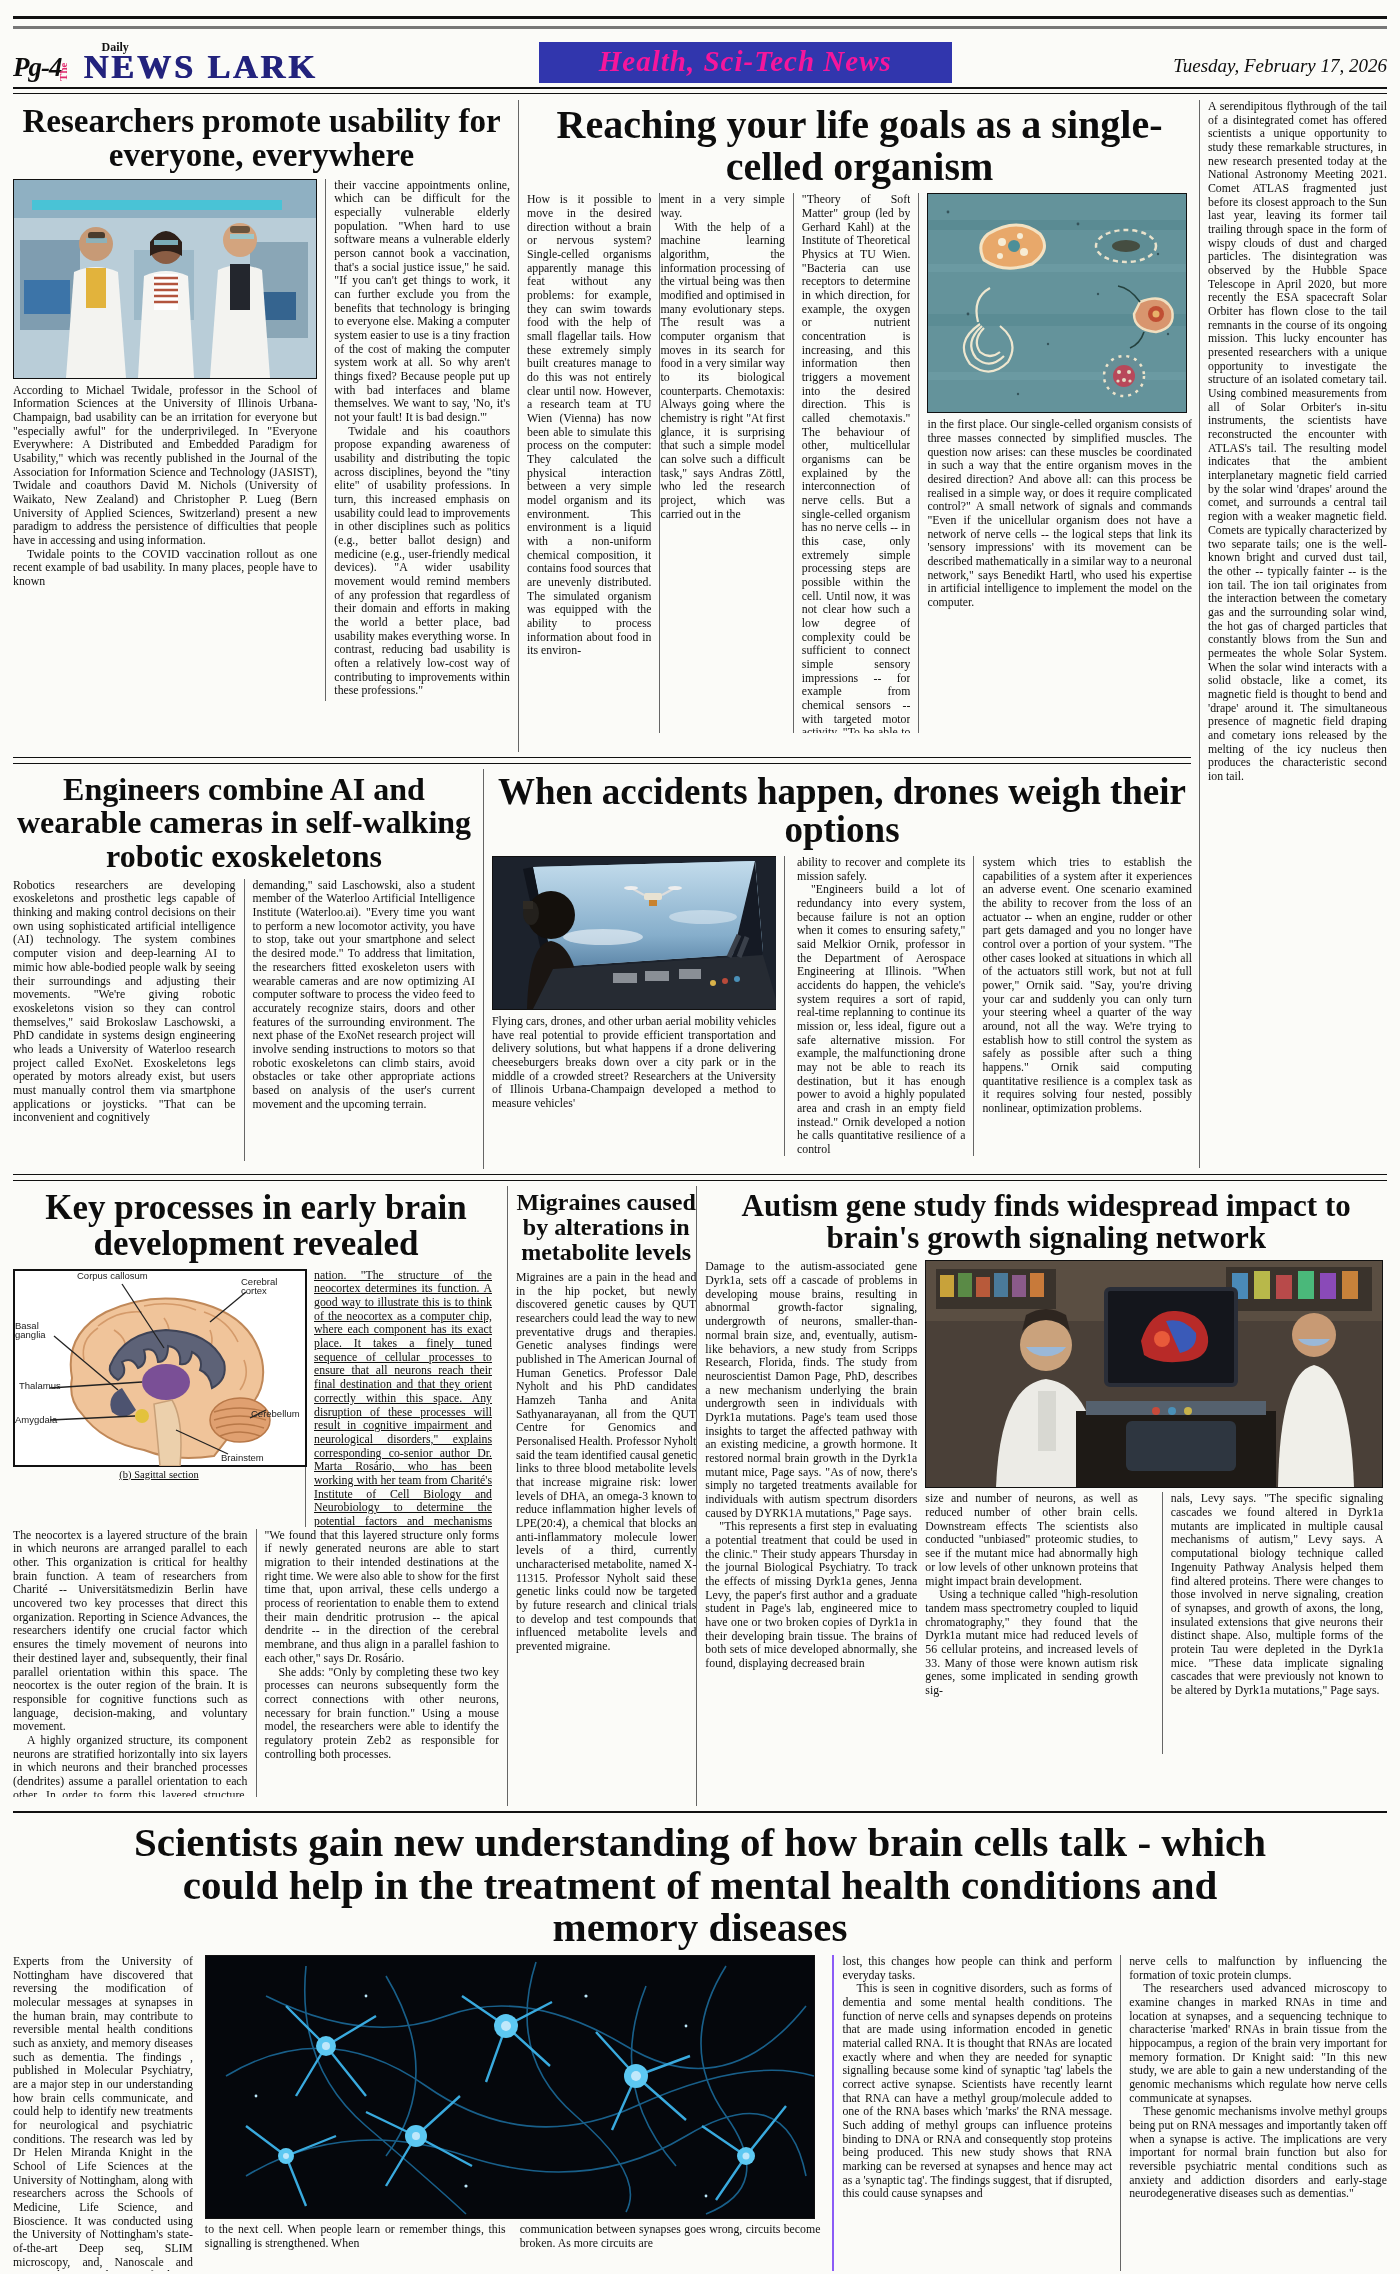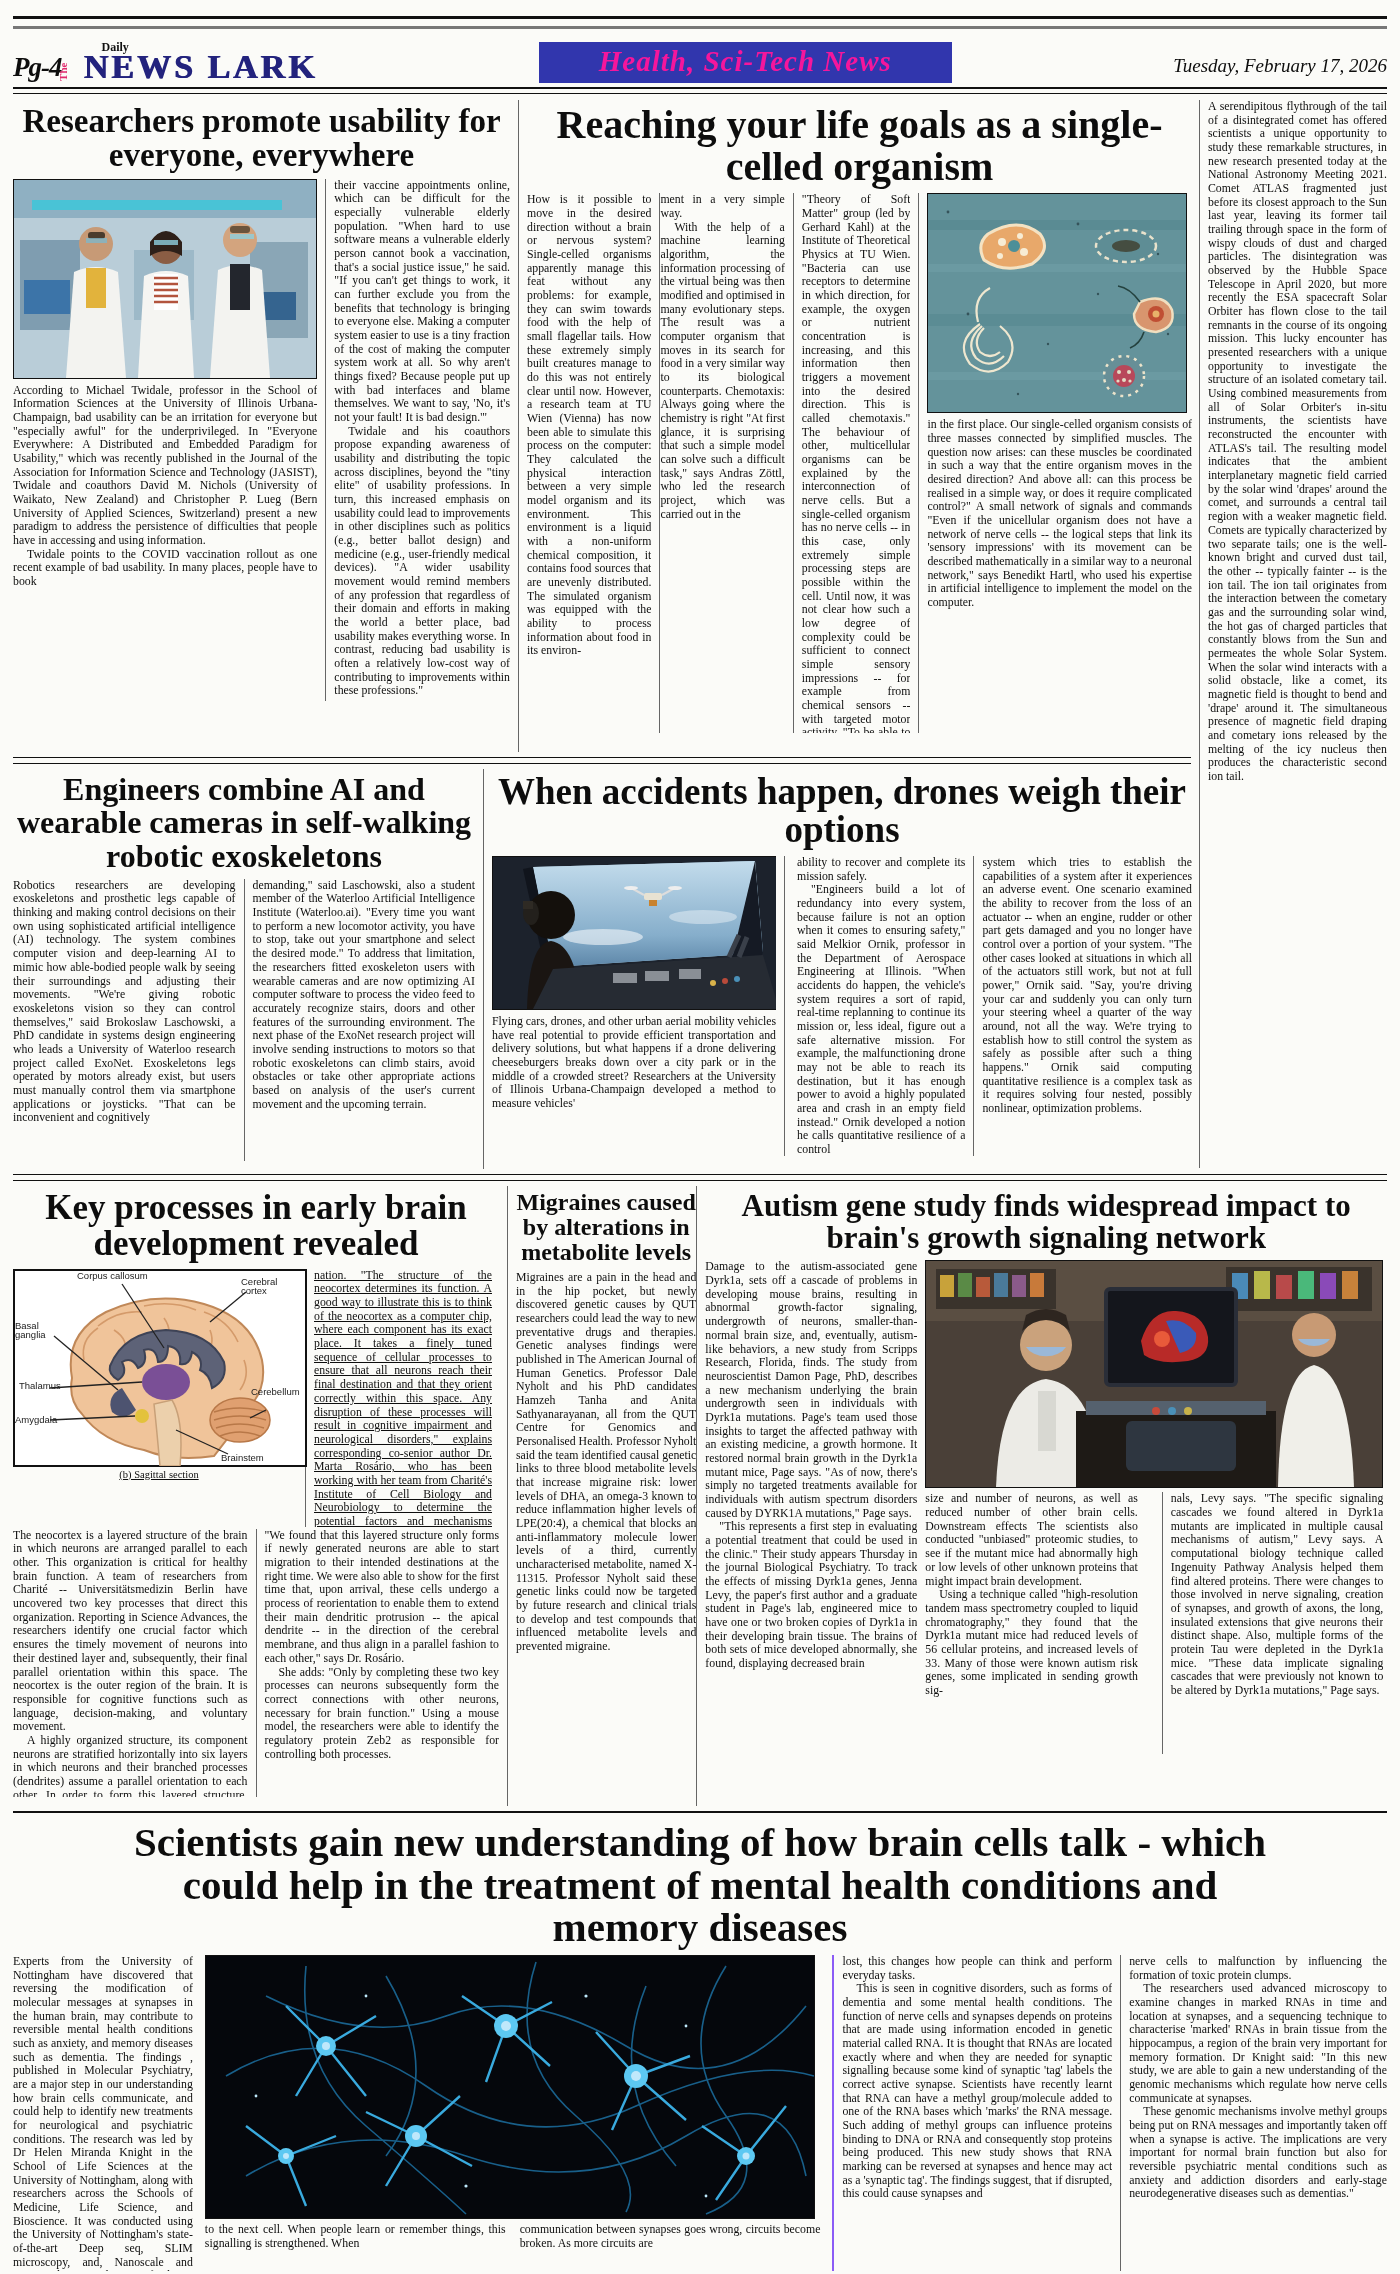--- a/index.html
+++ b/index.html
@@ -144,21 +144,21 @@
                 <path d="M140 94 h24 v36 h-24 Z" fill="#fff"></path>
                 <path d="M140 98 h24 M140 104 h24 M140 110 h24 M140 116 h24 M140 122 h24" stroke="#b2543d" stroke-width="2.4"></path>
 
                 <circle cx="226" cy="60" r="17" fill="#d3a47e"></circle>
                 <rect x="216" y="46" width="20" height="7" rx="3" fill="#6b543c"></rect>
                 <rect x="216" y="54" width="24" height="5" fill="#8fd0de" opacity="0.8"></rect>
                 <path d="M196 198 L204 90 Q226 80 248 90 L256 198 Z" fill="#f3f3f0"></path>
                 <rect x="216" y="84" width="20" height="46" fill="#23262d"></rect>
               </svg>
               <p>According to Michael Twidale, professor in the School of Information Sciences at the University of Illinois Urbana-Champaign, bad usability can be an irritation for everyone but "especially awful" for the underprivileged. In "Everyone Everywhere: A Distributed and Embedded Paradigm for Usability," which was recently published in the Journal of the Association for Information Science and Technology (JASIST), Twidale and coauthors David M. Nichols (University of Waikato, New Zealand) and Christopher P. Lueg (Bern University of Applied Sciences, Switzerland) present a new paradigm to address the persistence of difficulties that people have in accessing and using information.</p>
-              <p class="ind">Twidale points to the COVID vaccination rollout as one recent example of bad usability. In many places, people have to book</p>
+              <p class="ind">Twidale points to the COVID vaccination rollout as one recent example of bad usability. In many places, people have to known</p>
             </div>
             <div class="usab-c2 body-txt clip">
               <p>their vaccine appointments online, which can be difficult for the especially vulnerable elderly population. "When hard to use software means a vulnerable elderly person cannot book a vaccination, that's a social justice issue," he said. "If you can't get things to work, it can further exclude you from the benefits that technology is bringing to everyone else. Making a computer system easier to use is a tiny fraction of the cost of making the computer system work at all. So why aren't things fixed? Because people put up with bad interfaces and blame themselves. We want to say, 'No, it's not your fault! It is bad design.'"</p>
               <p class="ind">Twidale and his coauthors propose expanding awareness of usability and distributing the topic across disciplines, beyond the "tiny elite" of usability professions. In turn, this increased emphasis on usability could lead to improvements in other disciplines such as politics (e.g., better ballot design) and medicine (e.g., user-friendly medical devices). "A wider usability movement would remind members of any profession that regardless of their domain and efforts in making the world a better place, bad usability makes everything worse. In contrast, reducing bad usability is often a relatively low-cost way of contributing to improvements within these professions."</p>
             </div>
           </div>
         </div>
 
         <div class="art-cell">
           <div class="hl">Reaching your life goals as a single-celled organism</div>
@@ -355,21 +355,21 @@
               <line x1="36" y1="150" x2="121" y2="146"></line>
               <line x1="252" y1="140" x2="236" y2="148"></line>
               <line x1="214" y1="184" x2="162" y2="160"></line>
             </g>
           </svg>
           <span class="blabel" style="left:64px;top:2px;">Corpus callosum</span>
           <span class="blabel" style="left:228px;top:8px;width:54px;">Cerebral cortex</span>
           <span class="blabel" style="left:2px;top:52px;width:40px;">Basal ganglia</span>
           <span class="blabel" style="left:6px;top:112px;">Thalamus</span>
           <span class="blabel" style="left:2px;top:146px;">Amygdala</span>
-          <span class="blabel" style="left:238px;top:118px;">Cerebellum</span>
+          <span class="blabel" style="left:238px;top:140px;">Cerebellum</span>
           <span class="blabel" style="left:208px;top:184px;">Brainstem</span>
           <div class="brain-cap">(b) Sagittal section</div>
         </div>
         <div class="brain-beside body-txt clip">
           <p>nation. "The structure of the neocortex determines its function. A good way to illustrate this is to think of the neocortex as a computer chip, where each component has its exact place. It takes a finely tuned sequence of cellular processes to ensure that all neurons reach their final destination and that they orient correctly within this space. Any disruption of these processes will result in cognitive impairment and neurological disorders," explains corresponding co-senior author Dr. Marta Rosário, who has been working with her team from Charité's Institute of Cell Biology and Neurobiology to determine the potential factors and mechanisms involved.</p>
         </div>
       </div>
       <div class="brain-row2">
         <div class="brain-c body-txt clip">
           <p>The neocortex is a layered structure of the brain in which neurons are arranged parallel to each other. This organization is critical for healthy brain function. A team of researchers from Charité -- Universitätsmedizin Berlin have uncovered two key processes that direct this organization. Reporting in Science Advances, the researchers identify one crucial factor which ensures the timely movement of neurons into their destined layer and, subsequently, their final parallel orientation within this space. The neocortex is the outer region of the brain. It is responsible for cognitive functions such as language, decision-making, and voluntary movement.</p>

